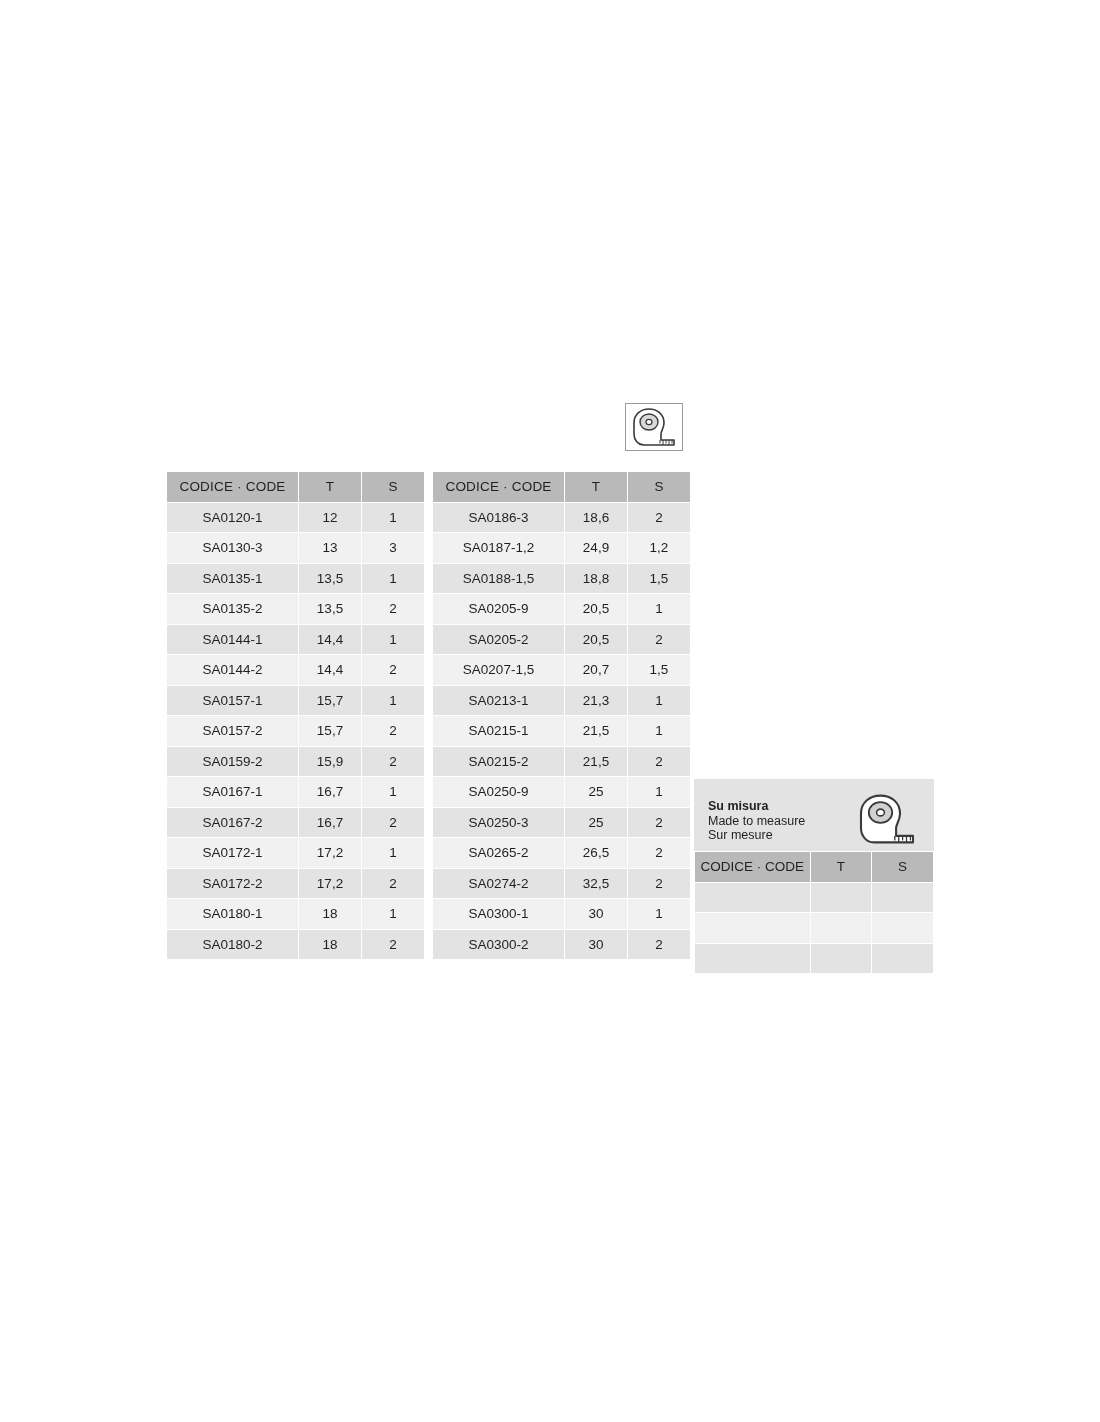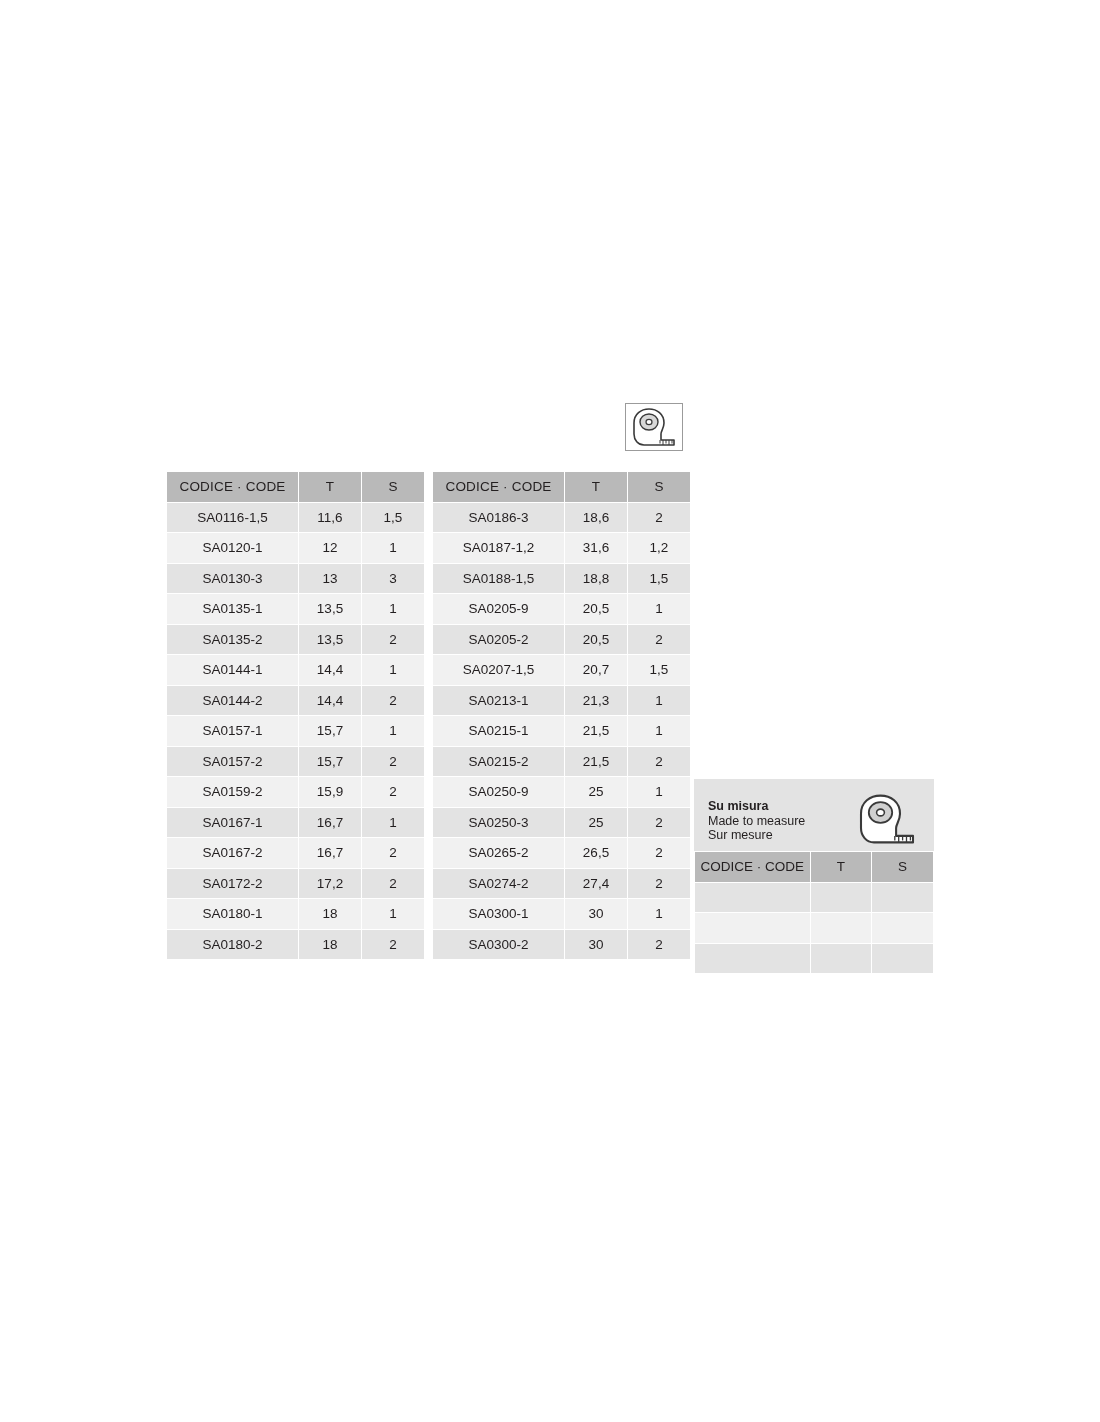--- a/index.html
+++ b/index.html
@@ -121,25 +121,20 @@
 <table class="tbl" id="table-left">
   <thead>
     <tr>
       <th class="col-code">CODICE · CODE</th>
       <th class="col-t">T</th>
       <th class="col-s">S</th>
     </tr>
   </thead>
   <tbody>
       <tr>
-        <td class="col-code">SA0116-1,5</td>
-        <td class="col-t">11,6</td>
-        <td class="col-s">1,5</td>
-      </tr>
-      <tr>
         <td class="col-code">SA0120-1</td>
         <td class="col-t">12</td>
         <td class="col-s">1</td>
       </tr>
       <tr>
         <td class="col-code">SA0130-3</td>
         <td class="col-t">13</td>
         <td class="col-s">3</td>
       </tr>
       <tr>
@@ -179,20 +174,25 @@
       </tr>
       <tr>
         <td class="col-code">SA0167-1</td>
         <td class="col-t">16,7</td>
         <td class="col-s">1</td>
       </tr>
       <tr>
         <td class="col-code">SA0167-2</td>
         <td class="col-t">16,7</td>
         <td class="col-s">2</td>
+      </tr>
+      <tr>
+        <td class="col-code">SA0172-1</td>
+        <td class="col-t">17,2</td>
+        <td class="col-s">1</td>
       </tr>
       <tr>
         <td class="col-code">SA0172-2</td>
         <td class="col-t">17,2</td>
         <td class="col-s">2</td>
       </tr>
       <tr>
         <td class="col-code">SA0180-1</td>
         <td class="col-t">18</td>
         <td class="col-s">1</td>
@@ -214,21 +214,21 @@
     </tr>
   </thead>
   <tbody>
       <tr>
         <td class="col-code">SA0186-3</td>
         <td class="col-t">18,6</td>
         <td class="col-s">2</td>
       </tr>
       <tr>
         <td class="col-code">SA0187-1,2</td>
-        <td class="col-t">31,6</td>
+        <td class="col-t">24,9</td>
         <td class="col-s">1,2</td>
       </tr>
       <tr>
         <td class="col-code">SA0188-1,5</td>
         <td class="col-t">18,8</td>
         <td class="col-s">1,5</td>
       </tr>
       <tr>
         <td class="col-code">SA0205-9</td>
         <td class="col-t">20,5</td>
@@ -269,21 +269,21 @@
         <td class="col-t">25</td>
         <td class="col-s">2</td>
       </tr>
       <tr>
         <td class="col-code">SA0265-2</td>
         <td class="col-t">26,5</td>
         <td class="col-s">2</td>
       </tr>
       <tr>
         <td class="col-code">SA0274-2</td>
-        <td class="col-t">27,4</td>
+        <td class="col-t">32,5</td>
         <td class="col-s">2</td>
       </tr>
       <tr>
         <td class="col-code">SA0300-1</td>
         <td class="col-t">30</td>
         <td class="col-s">1</td>
       </tr>
       <tr>
         <td class="col-code">SA0300-2</td>
         <td class="col-t">30</td>

